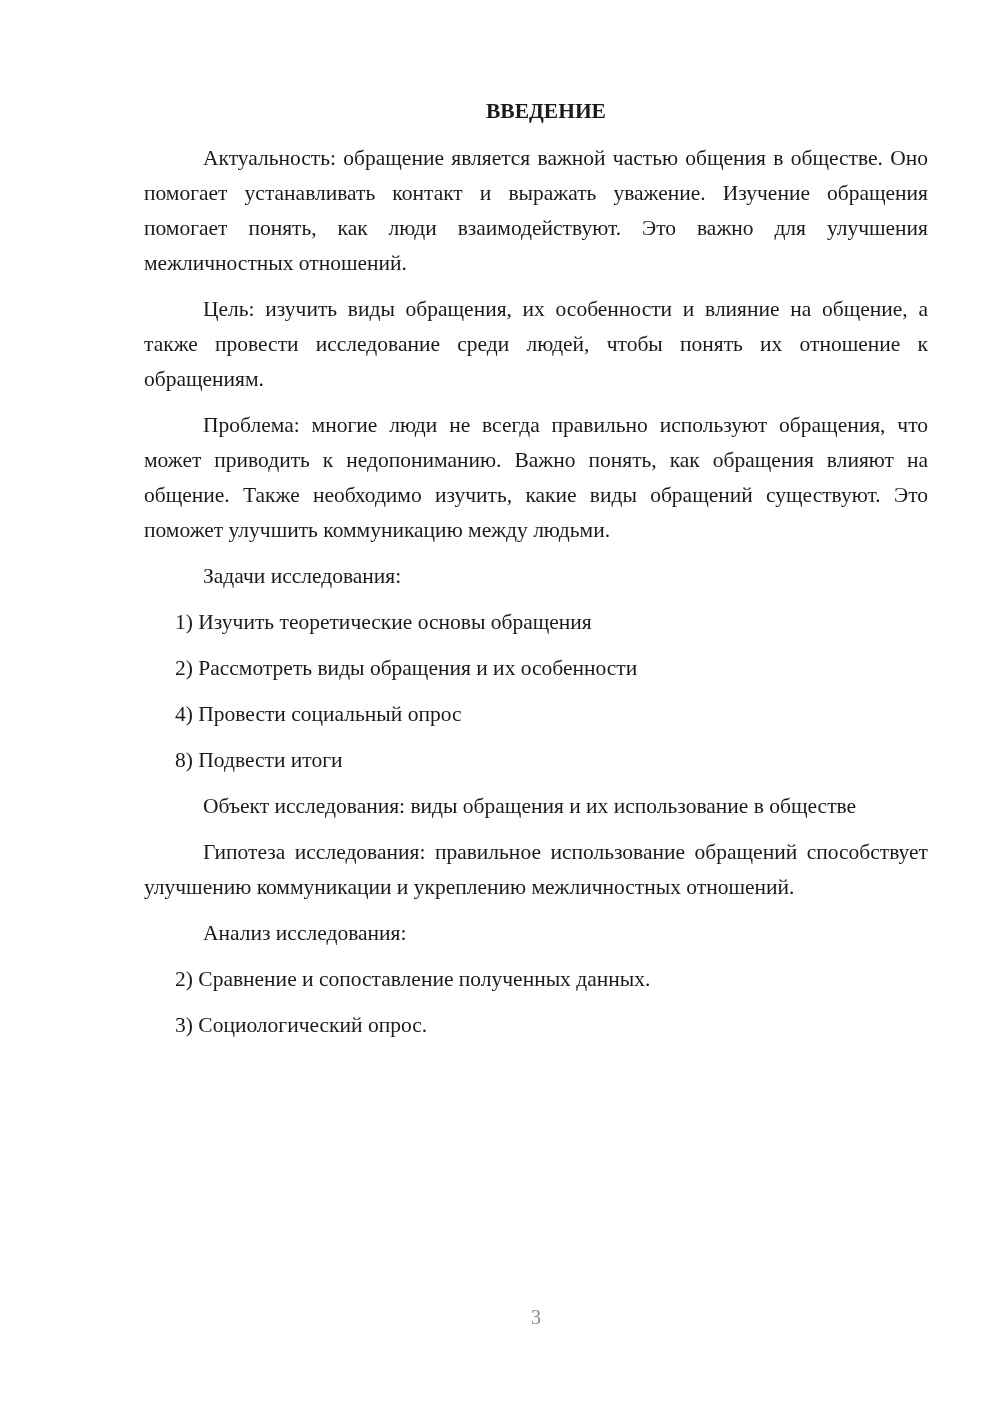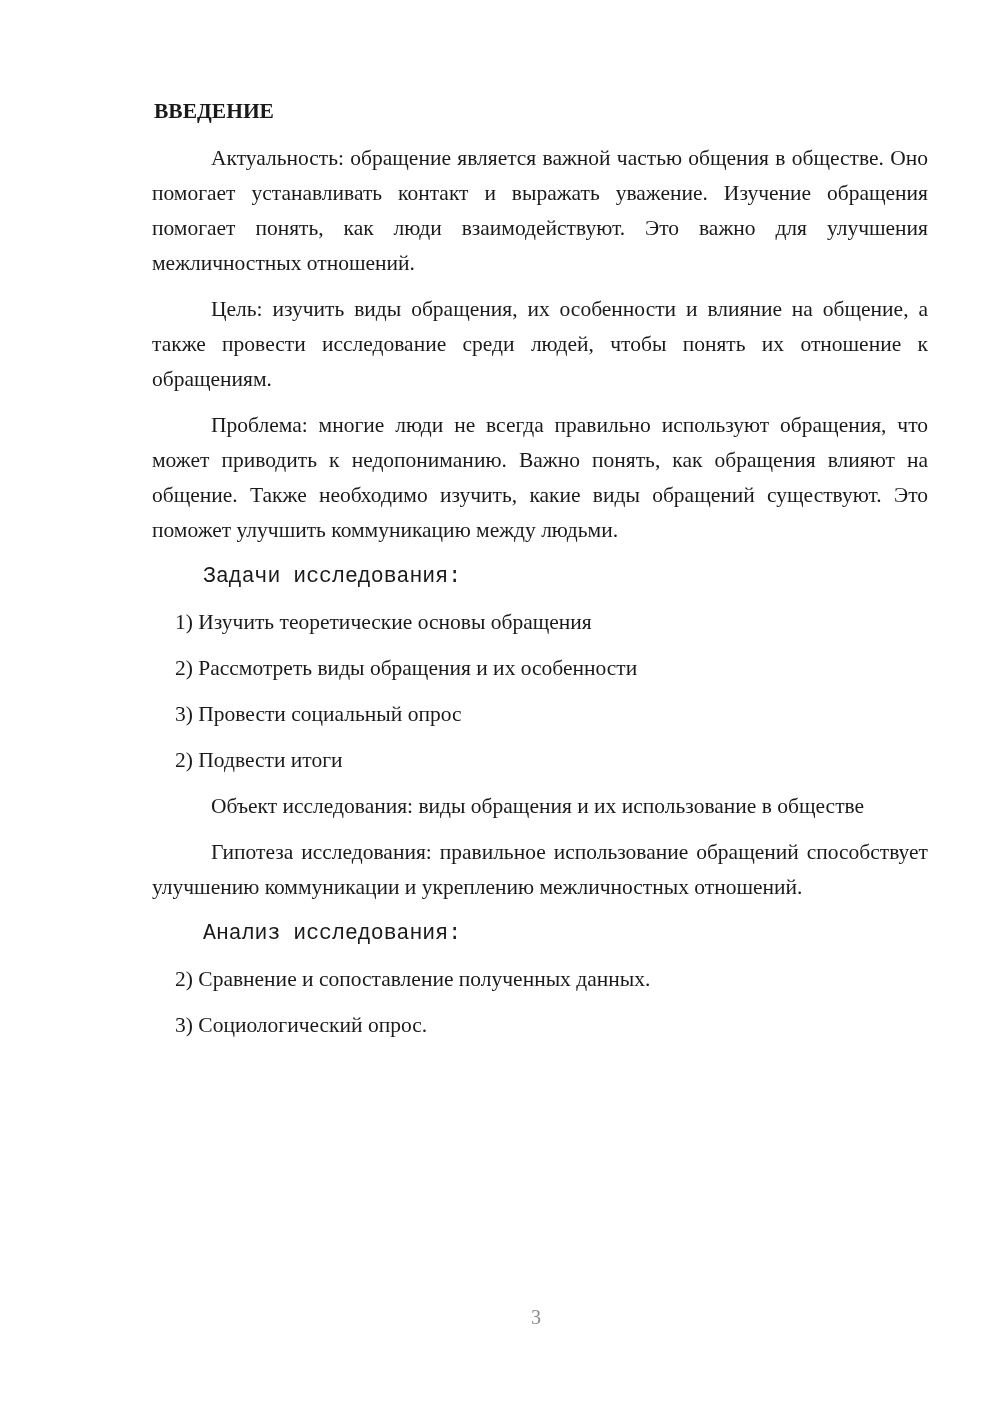--- a/index.html
+++ b/index.html
@@ -17,36 +17,36 @@
     }
     .page {
       position: absolute;
       left: 144px;
       top: 94px;
       width: 784px;
       font-size: 21.5px;
       line-height: 35px;
     }
     .title {
+      text-align: center;
       font-weight: bold;
       font-size: 21.5px;
       margin: 0 0 12px 0;
       padding-left: 0;
       position: relative;
       left: 10px;
     }
     .para {
       text-align: justify;
       text-indent: 59px;
-      margin: 0 0 11px 8px;
+      margin: 0 0 11px 0;
     }
     .plain {
       text-indent: 59px;
       margin: 8px 0 11px 0;
-      font-family: Liberation Mono, monospace;
     }
     .list-item {
       padding-left: 31px;
       margin: 0 0 11px 0;
       font-family: Liberation Serif, serif;
     }
     .page-number {
       position: absolute;
       top: 1306px;
       left: 0;
@@ -65,22 +65,22 @@
   <div class="title">ВВЕДЕНИЕ</div>
 
   <p class="para">Актуальность: обращение является важной частью общения в обществе. Оно помогает устанавливать контакт и выражать уважение. Изучение обращения помогает понять, как люди взаимодействуют. Это важно для улучшения межличностных отношений.</p>
   <p class="para">Цель: изучить виды обращения, их особенности и влияние на общение, а также провести исследование среди людей, чтобы понять их отношение к обращениям.</p>
   <p class="para">Проблема: многие люди не всегда правильно используют обращения, что может приводить к недопониманию. Важно понять, как обращения влияют на общение. Также необходимо изучить, какие виды обращений существуют. Это поможет улучшить коммуникацию между людьми.</p>
 
   <p class="plain">Задачи исследования:</p>
   <div>
     <p class="list-item">1) Изучить теоретические основы обращения</p>
     <p class="list-item">2) Рассмотреть виды обращения и их особенности</p>
-    <p class="list-item">3) Провести социальный опрос</p>
-    <p class="list-item">2) Подвести итоги</p>
+    <p class="list-item">4) Провести социальный опрос</p>
+    <p class="list-item">8) Подвести итоги</p>
   </div>
 
   <p class="para">Объект исследования: виды обращения и их использование в обществе</p>
   <p class="para">Гипотеза исследования: правильное использование обращений способствует улучшению коммуникации и укреплению межличностных отношений.</p>
 
   <p class="plain">Анализ исследования:</p>
   <div>
     <p class="list-item">2) Сравнение и сопоставление полученных данных.</p>
     <p class="list-item">3) Социологический опрос.</p>
   </div>

